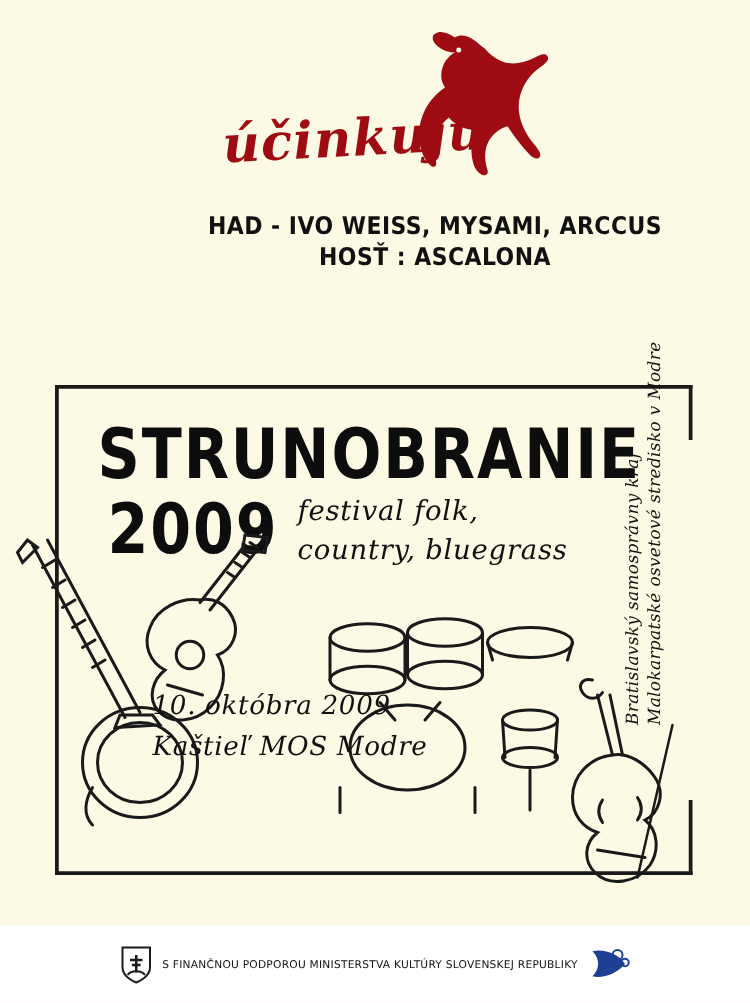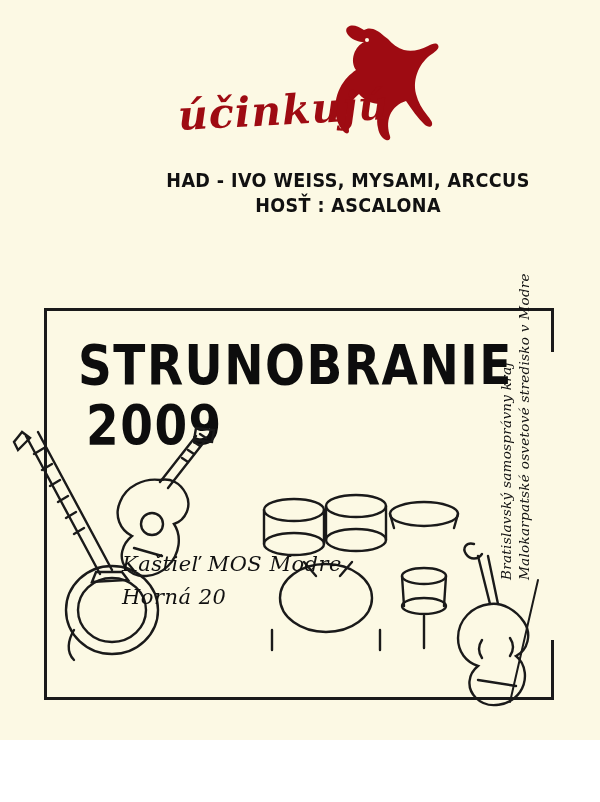--- a/index.html
+++ b/index.html
@@ -241,20 +241,22 @@
   </div>
 
   <div class="frame"></div>
   <div class="frame-right-top"></div>
   <div class="frame-right-bottom"></div>
 
   <div class="title">STRUNOBRANIE</div>
   <div class="year">2009</div>
 
   <div class="subtitle">
+    <div>festival folk,</div>
+    <div>country, bluegrass</div>
   </div>
 
   <div class="art banjo">
     <svg width="160" height="250" viewBox="0 0 160 250">
       <g fill="none" stroke="#1a1a1a" stroke-width="2.4" stroke-linecap="round">
         <path d="M18 8 L10 18 L14 26 L26 14 Z"></path>
         <path d="M22 12 L96 150"></path>
         <path d="M34 8 L108 146"></path>
         <path d="M30 30 L40 24 M38 46 L48 40 M46 62 L56 56 M54 78 L64 72 M62 94 L72 88 M70 110 L80 104"></path>
         <ellipse cx="108" cy="186" rx="46" ry="44"></ellipse>
@@ -311,22 +313,36 @@
                  C30 134 28 148 38 158 C50 170 72 166 82 152 C90 140 88 124 78 116
                  C90 110 94 94 86 82 C78 70 64 62 52 64 Z"></path>
         <path d="M44 100 C40 106 40 112 44 118 M72 98 C76 104 76 110 72 116"></path>
         <path d="M40 140 L78 146"></path>
         <path d="M100 40 L72 162" stroke-width="2"></path>
       </g>
     </svg>
   </div>
 
   <div class="details">
+    <div>10. októbra 2009</div>
     <div>Kaštieľ MOS Modre</div>
-    <div>Horná 20</div>
   </div>
 
   <div class="vertical">
     <span class="v1">Bratislavský samosprávny kraj</span>
     <span class="v2">Malokarpatské osvetové stredisko v Modre</span>
   </div>
 
+  <div class="footer">
+    <svg class="crest" viewBox="0 0 26 32">
+      <path d="M2 2 L24 2 L24 18 C24 26 13 30 13 30 C13 30 2 26 2 18 Z" fill="#ffffff" stroke="#1a1a1a" stroke-width="1.6"></path>
+      <path d="M13 8 L13 22" stroke="#1a1a1a" stroke-width="2"></path>
+      <path d="M8 12 L18 12 M9.5 16 L16.5 16" stroke="#1a1a1a" stroke-width="2"></path>
+      <path d="M6 24 C9 20 17 20 20 24" fill="none" stroke="#1a1a1a" stroke-width="1.6"></path>
+    </svg>
+    <div class="footer-text">S FINANČNOU PODPOROU MINISTERSTVA KULTÚRY SLOVENSKEJ REPUBLIKY</div>
+    <svg class="bsk-logo" viewBox="0 0 34 30">
+      <path d="M4 4 C14 2 24 6 30 14 C24 22 12 26 4 24 C10 18 10 10 4 4 Z" fill="#1d3f94"></path>
+      <circle cx="24" cy="7" r="4" fill="none" stroke="#1d3f94" stroke-width="1.6"></circle>
+      <circle cx="30" cy="13" r="3" fill="none" stroke="#1d3f94" stroke-width="1.6"></circle>
+    </svg>
+  </div>
 </div>
 
 </body></html>

